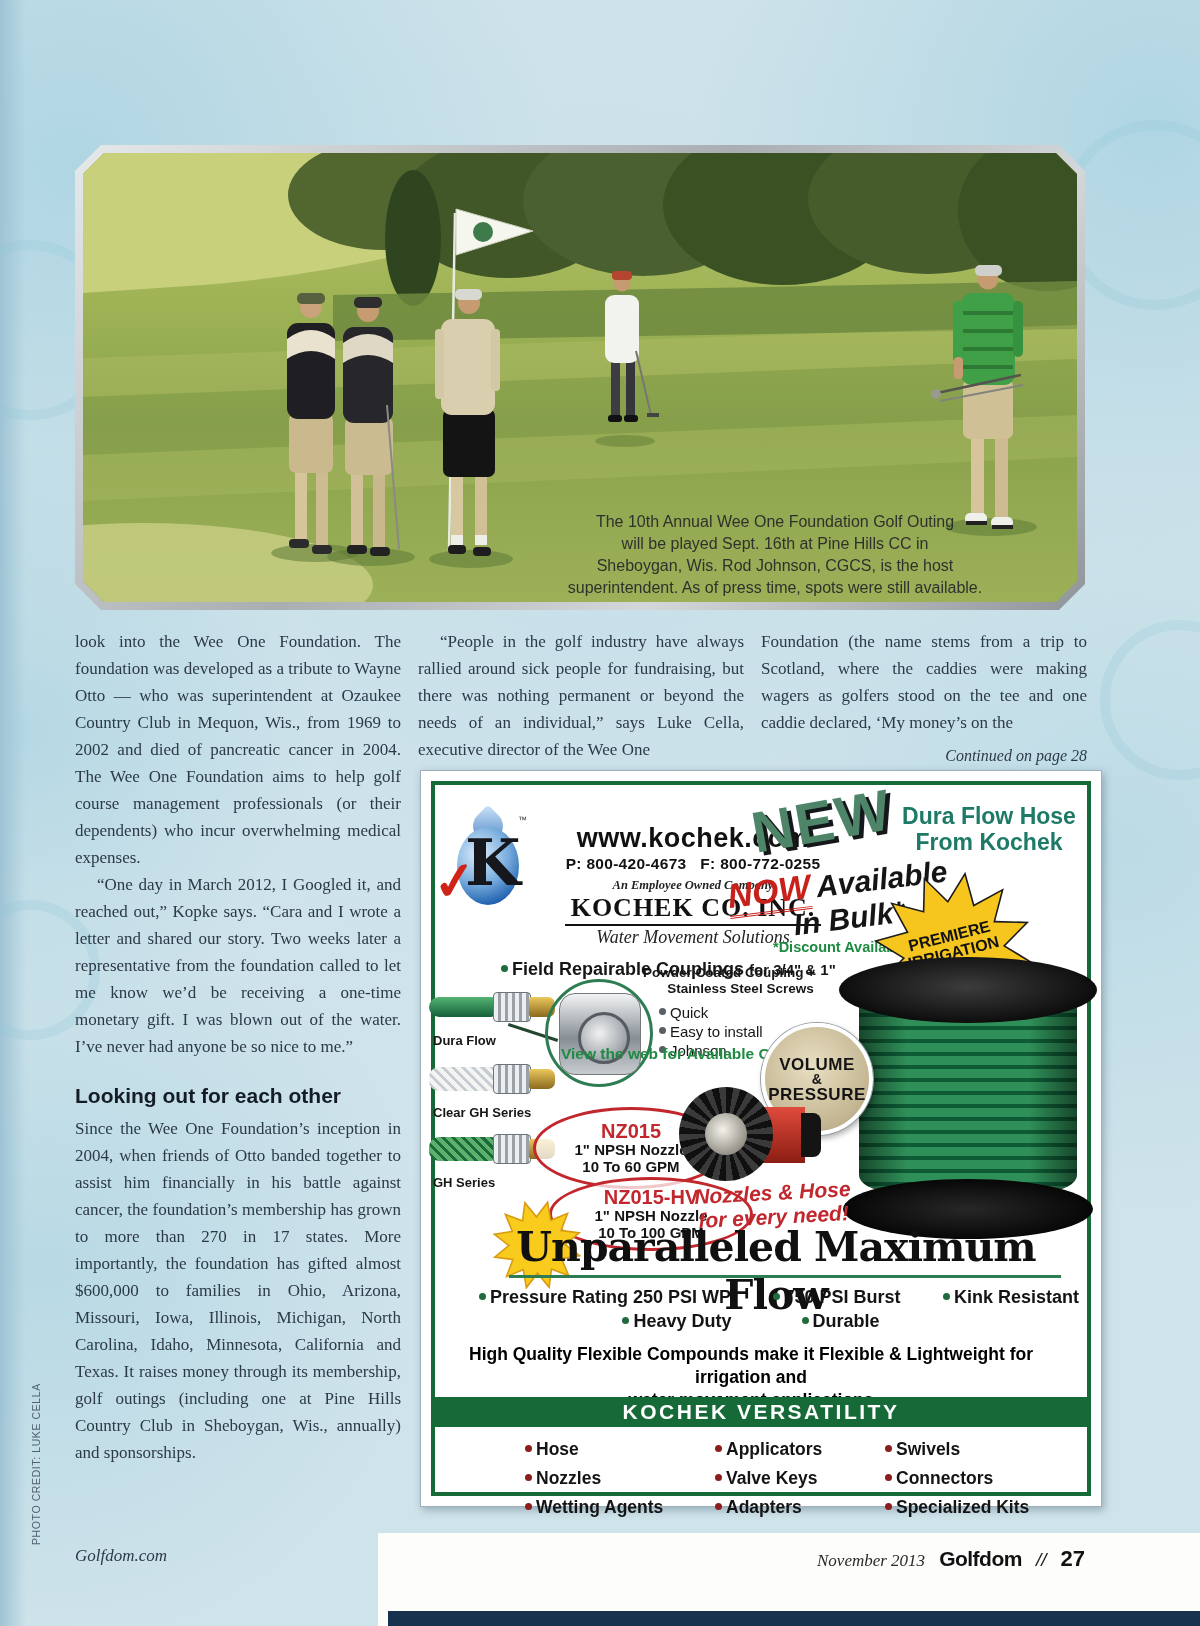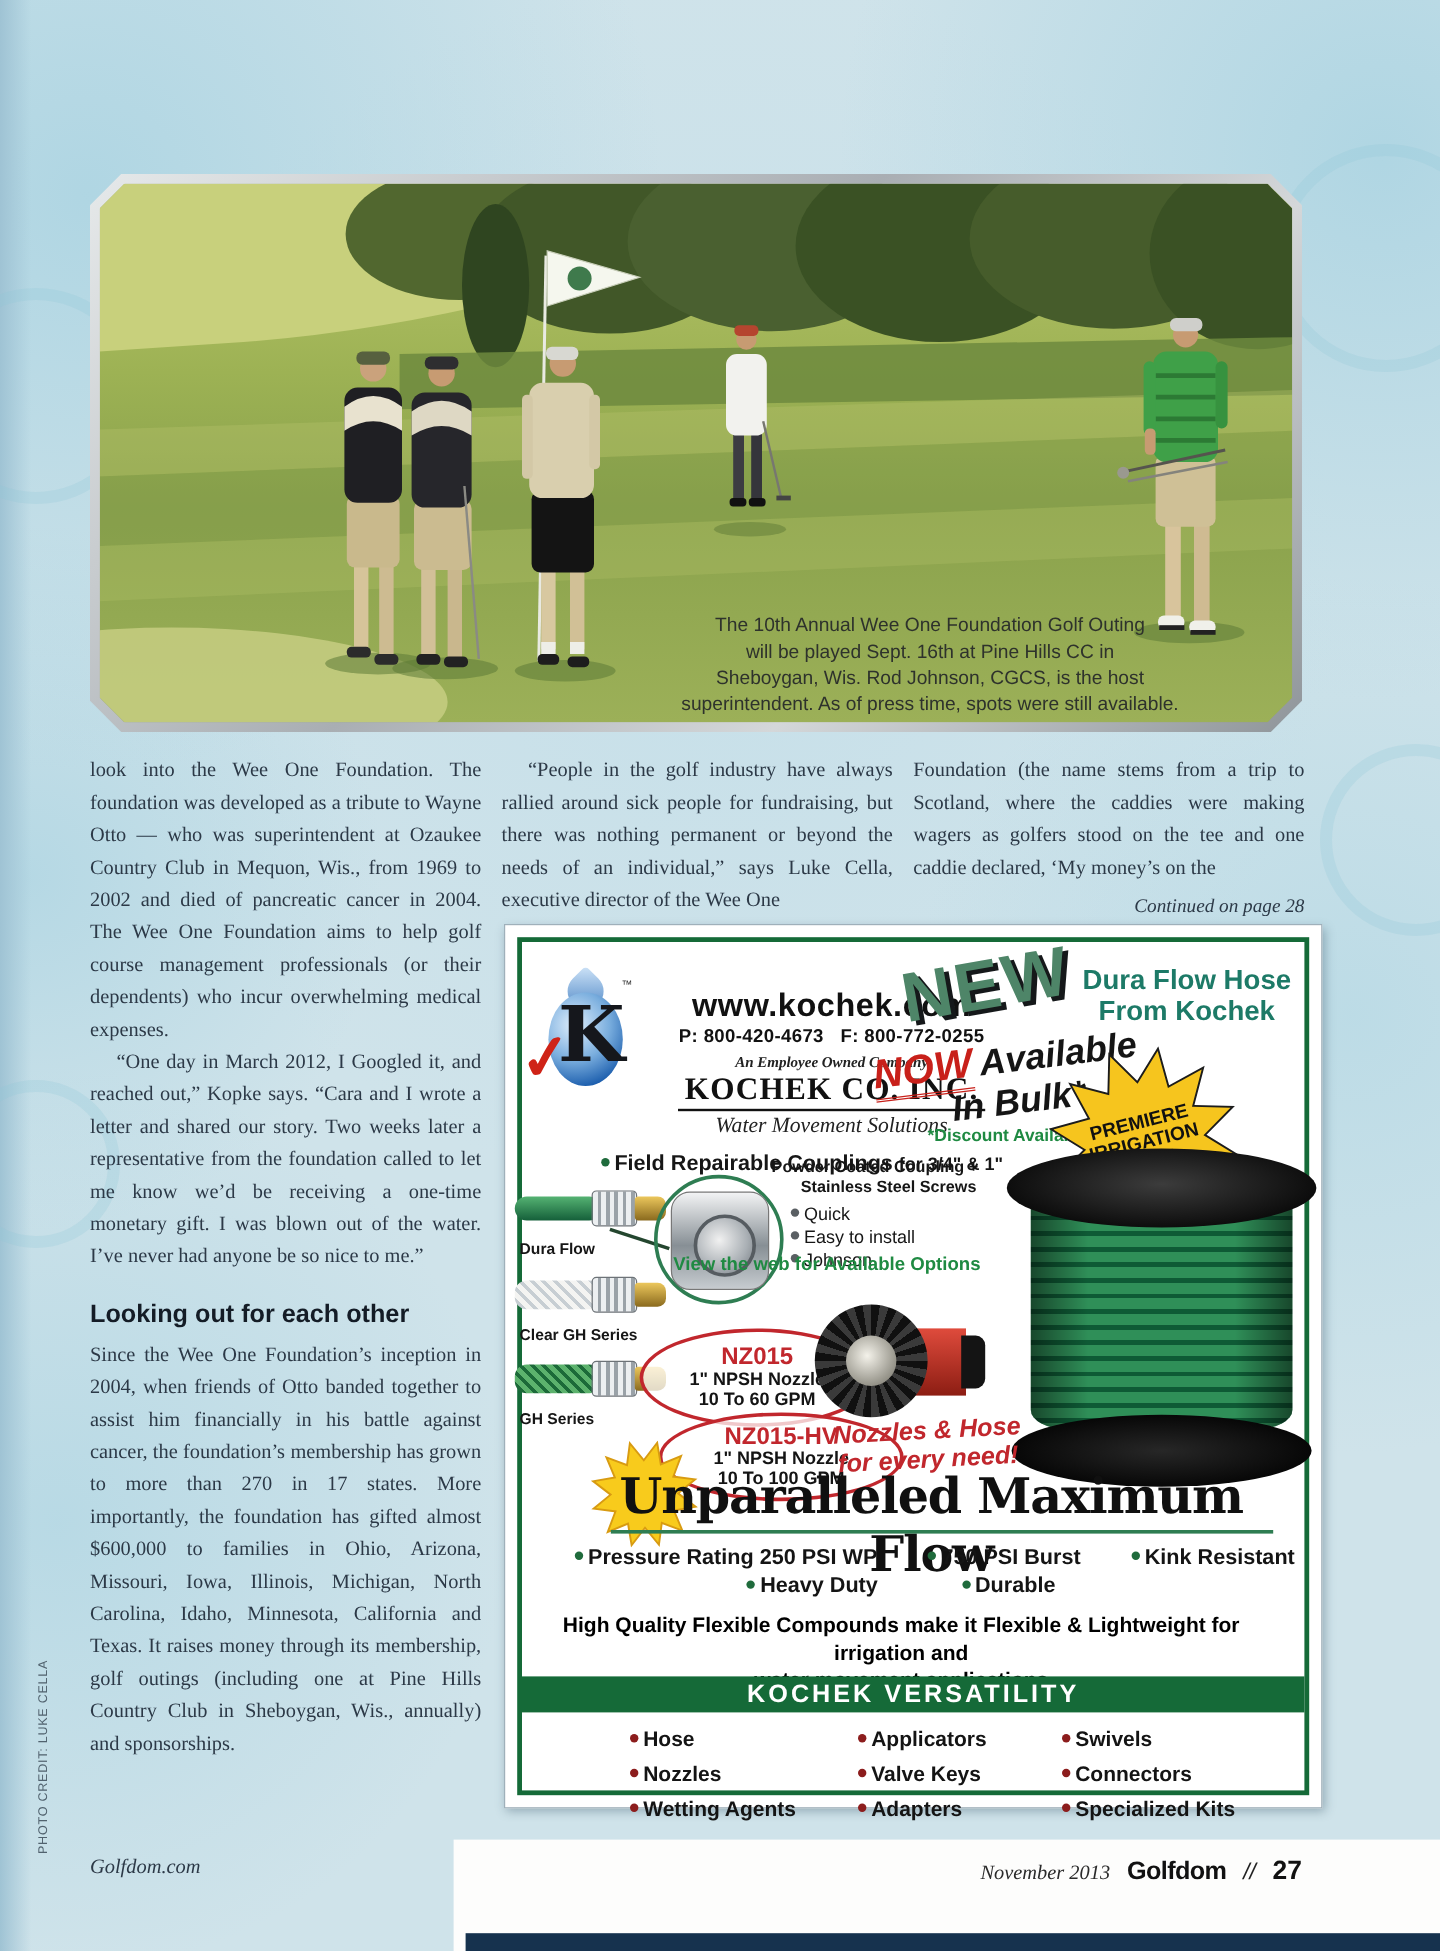--- a/index.html
+++ b/index.html
@@ -390,20 +390,25 @@
     <div class="coup-metal" style="left:72px;top:363px;"></div>
     <div class="brass" style="left:108px;top:368px;"></div>
     <div class="hose-label" style="left:12px;top:404px;">GH Series</div>
 
     <div class="reel">
       <div class="reel-body"></div>
       <div class="reel-shade"></div>
       <div class="reel-top"></div>
       <div class="reel-bot"></div>
     </div>
+    <div class="volume-badge">
+      <div>VOLUME</div>
+      <div class="amp">&amp;</div>
+      <div>PRESSURE</div>
+    </div>
 
     <div class="oval oval1">
       <div class="model">NZ015</div>
       <div class="spec">1"  NPSH Nozzle</div>
       <div class="spec">10 To 60 GPM</div>
     </div>
     <div class="oval oval2">
       <div class="model">NZ015-HV</div>
       <div class="spec">1"  NPSH Nozzle</div>
       <div class="spec">10 To 100 GPM</div>

